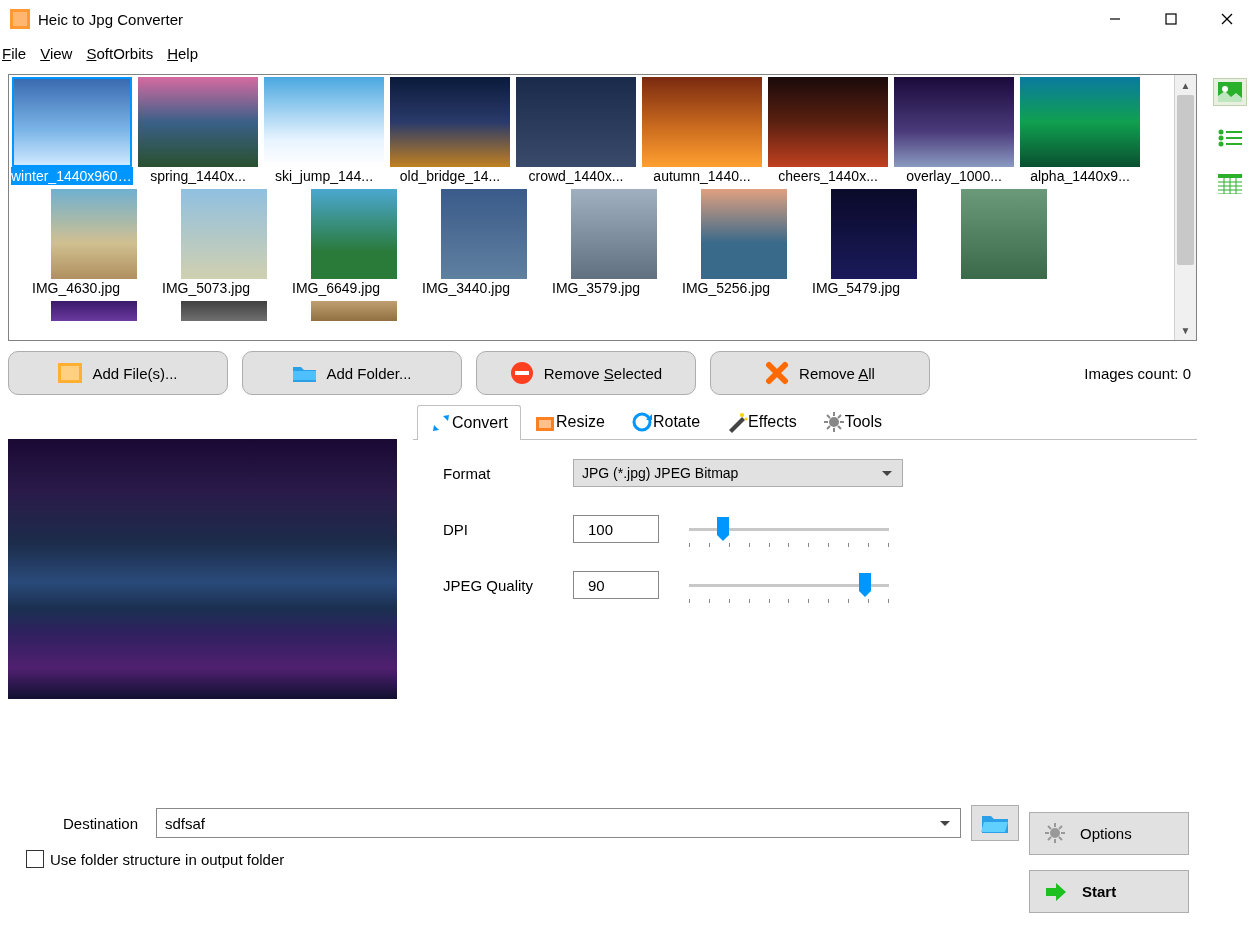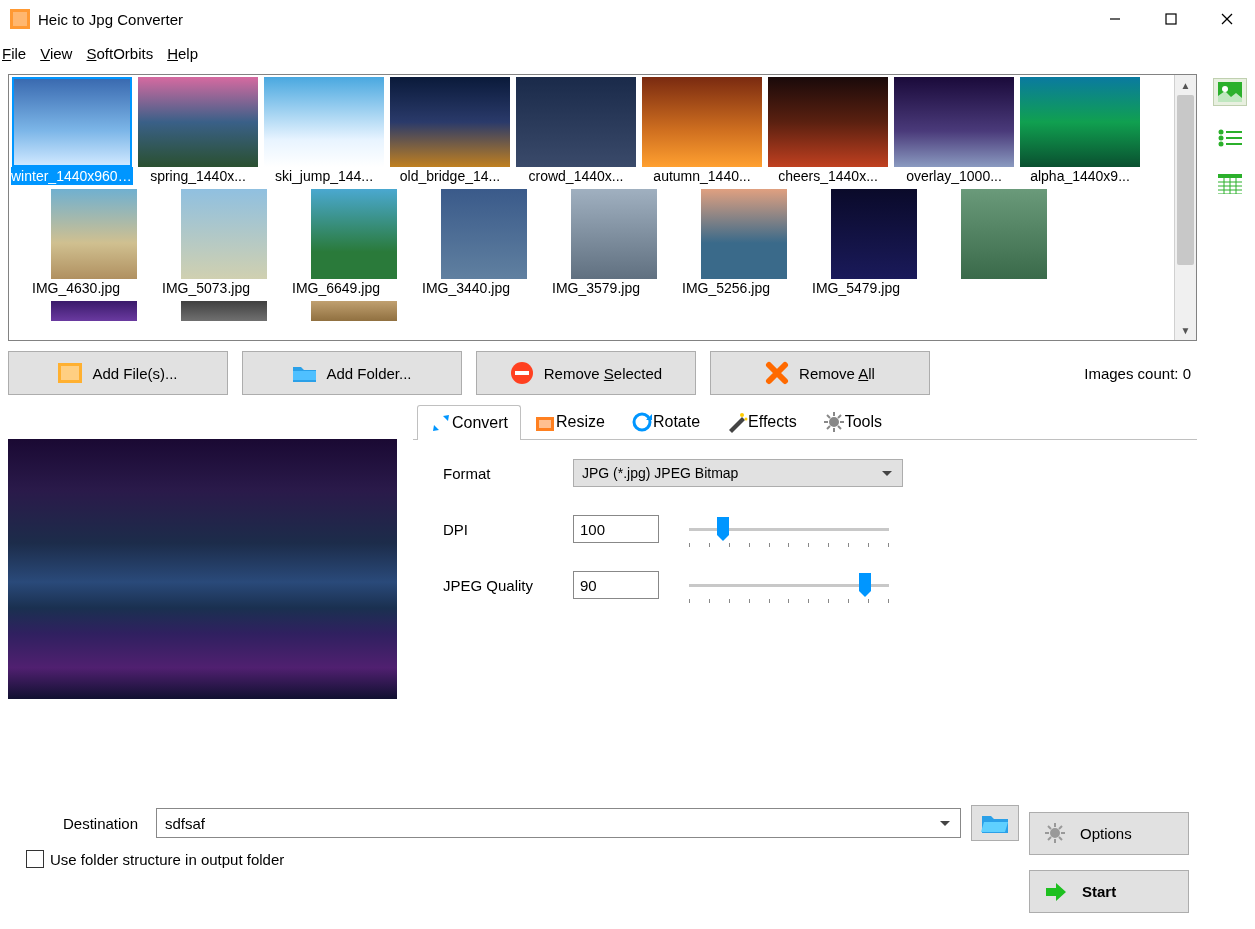--- a/index.html
+++ b/index.html
@@ -23,37 +23,37 @@
 .gscroll .track { flex: 1; background: #f0f0f0; position: relative; }
 .gscroll .thumb { position: absolute; left: 2px; right: 2px; top: 0; height: 170px; background: #c8c8c8; border-radius: 2px; }
 .thumb-item { width: 122px; display: flex; flex-direction: column; align-items: center; }
 .thumb-item.r2 { width: 126px; align-items: flex-end; }
 .thumb-img { width: 120px; height: 90px; background: #336; }
 .thumb-item.sel .thumb-img { border: 2px solid #0096ff; }
 .thumb-label { width: 122px; text-align: center; font-size: 14px; line-height: 1.15; padding: 1px 0; white-space: nowrap; overflow: hidden; text-overflow: ellipsis; }
 .thumb-item.sel .thumb-label { background: #0096ff; color: #fff; white-space: normal; }
 .action-row { display: flex; gap: 14px; padding: 10px 0 8px 0; align-items: center; }
 .abtn { height: 44px; background: #e1e1e1; border: 1px solid #adadad; display: flex; align-items: center; justify-content: center; gap: 10px; padding: 0 20px; font-size: 15px; }
-.abtn.aw1 { width: 220px; }
+.abtn.aw1 { width: 220px; border-radius: 10px; }
 .abtn .aicon { width: 24px; height: 24px; display: flex; align-items: center; justify-content: center; }
 .count-label { margin-left: auto; font-size: 15px; padding-right: 6px; }
 .mid-row { flex: 1; display: flex; gap: 10px; }
 .preview-col { width: 395px; display: flex; flex-direction: column; }
 .preview-img { width: 389px; height: 260px; margin-top: 36px; background: linear-gradient(180deg,#1a0933 0%,#2a1a4a 20%,#1c2c4a 40%,#2a4a7a 55%,#1a3050 65%,#302060 75%,#502070 88%,#101030 100%); }
 .tabs-col { flex: 1; display: flex; flex-direction: column; }
 .tabs { display: flex; height: 36px; align-items: flex-end; padding-left: 4px; }
 .tab { display: flex; align-items: center; padding: 6px 12px; font-size: 16px; border: 1px solid transparent; border-bottom: none; }
 .tab.active { background: #fff; border-color: #c0c0c0; border-top-left-radius: 3px; border-top-right-radius: 3px; position: relative; top: 1px; }
 .tab .ticon { width: 22px; height: 22px; display: flex; align-items: center; justify-content: center; }
 .tab-body { flex: 1; border-top: 1px solid #c0c0c0; padding: 18px 10px 10px 30px; }
 .form-row { display: flex; align-items: center; height: 30px; margin-bottom: 26px; }
 .form-row .flabel { width: 130px; font-size: 15px; }
 .fselect { width: 330px; height: 28px; background: #e1e1e1; border: 1px solid #adadad; display: flex; align-items: center; padding: 0 8px; font-size: 14px; position: relative; }
 .fselect::after { content: ""; position: absolute; right: 10px; top: 11px; border: 5px solid transparent; border-top-color: #444; }
-.finput { width: 86px; height: 28px; border: 1px solid #888; padding: 0 6px; font-size: 15px; font-family: inherit; }
+.finput { width: 86px; height: 28px; border: 1px solid #888; padding: 0 14px; font-size: 15px; font-family: inherit; }
 .slider { width: 200px; height: 28px; margin-left: 30px; position: relative; display: flex; align-items: center; }
 .slider .track { flex: 1; height: 3px; background: #c8c8c8; }
 .slider .handle { position: absolute; top: 2px; width: 12px; height: 18px; background: #0096ff; }
 .slider .handle::after { content: ""; position: absolute; bottom: -6px; left: 0; border: 6px solid transparent; border-top-color: #0096ff; border-bottom: none; }
 .slider .ticks { position: absolute; bottom: -4px; left: 0; right: 0; display: flex; justify-content: space-between; }
 .slider .ticks span { width: 1px; height: 4px; background: #888; }
 .bottom { padding: 4px 8px 10px 8px; }
 .dest-row { display: flex; align-items: center; height: 34px; gap: 10px; }
 .dest-label { width: 130px; text-align: right; font-size: 15px; padding-right: 8px; }
 .dest-input { flex: 1; height: 30px; border: 1px solid #888; display: flex; align-items: center; padding: 0 8px; font-size: 15px; position: relative; }

